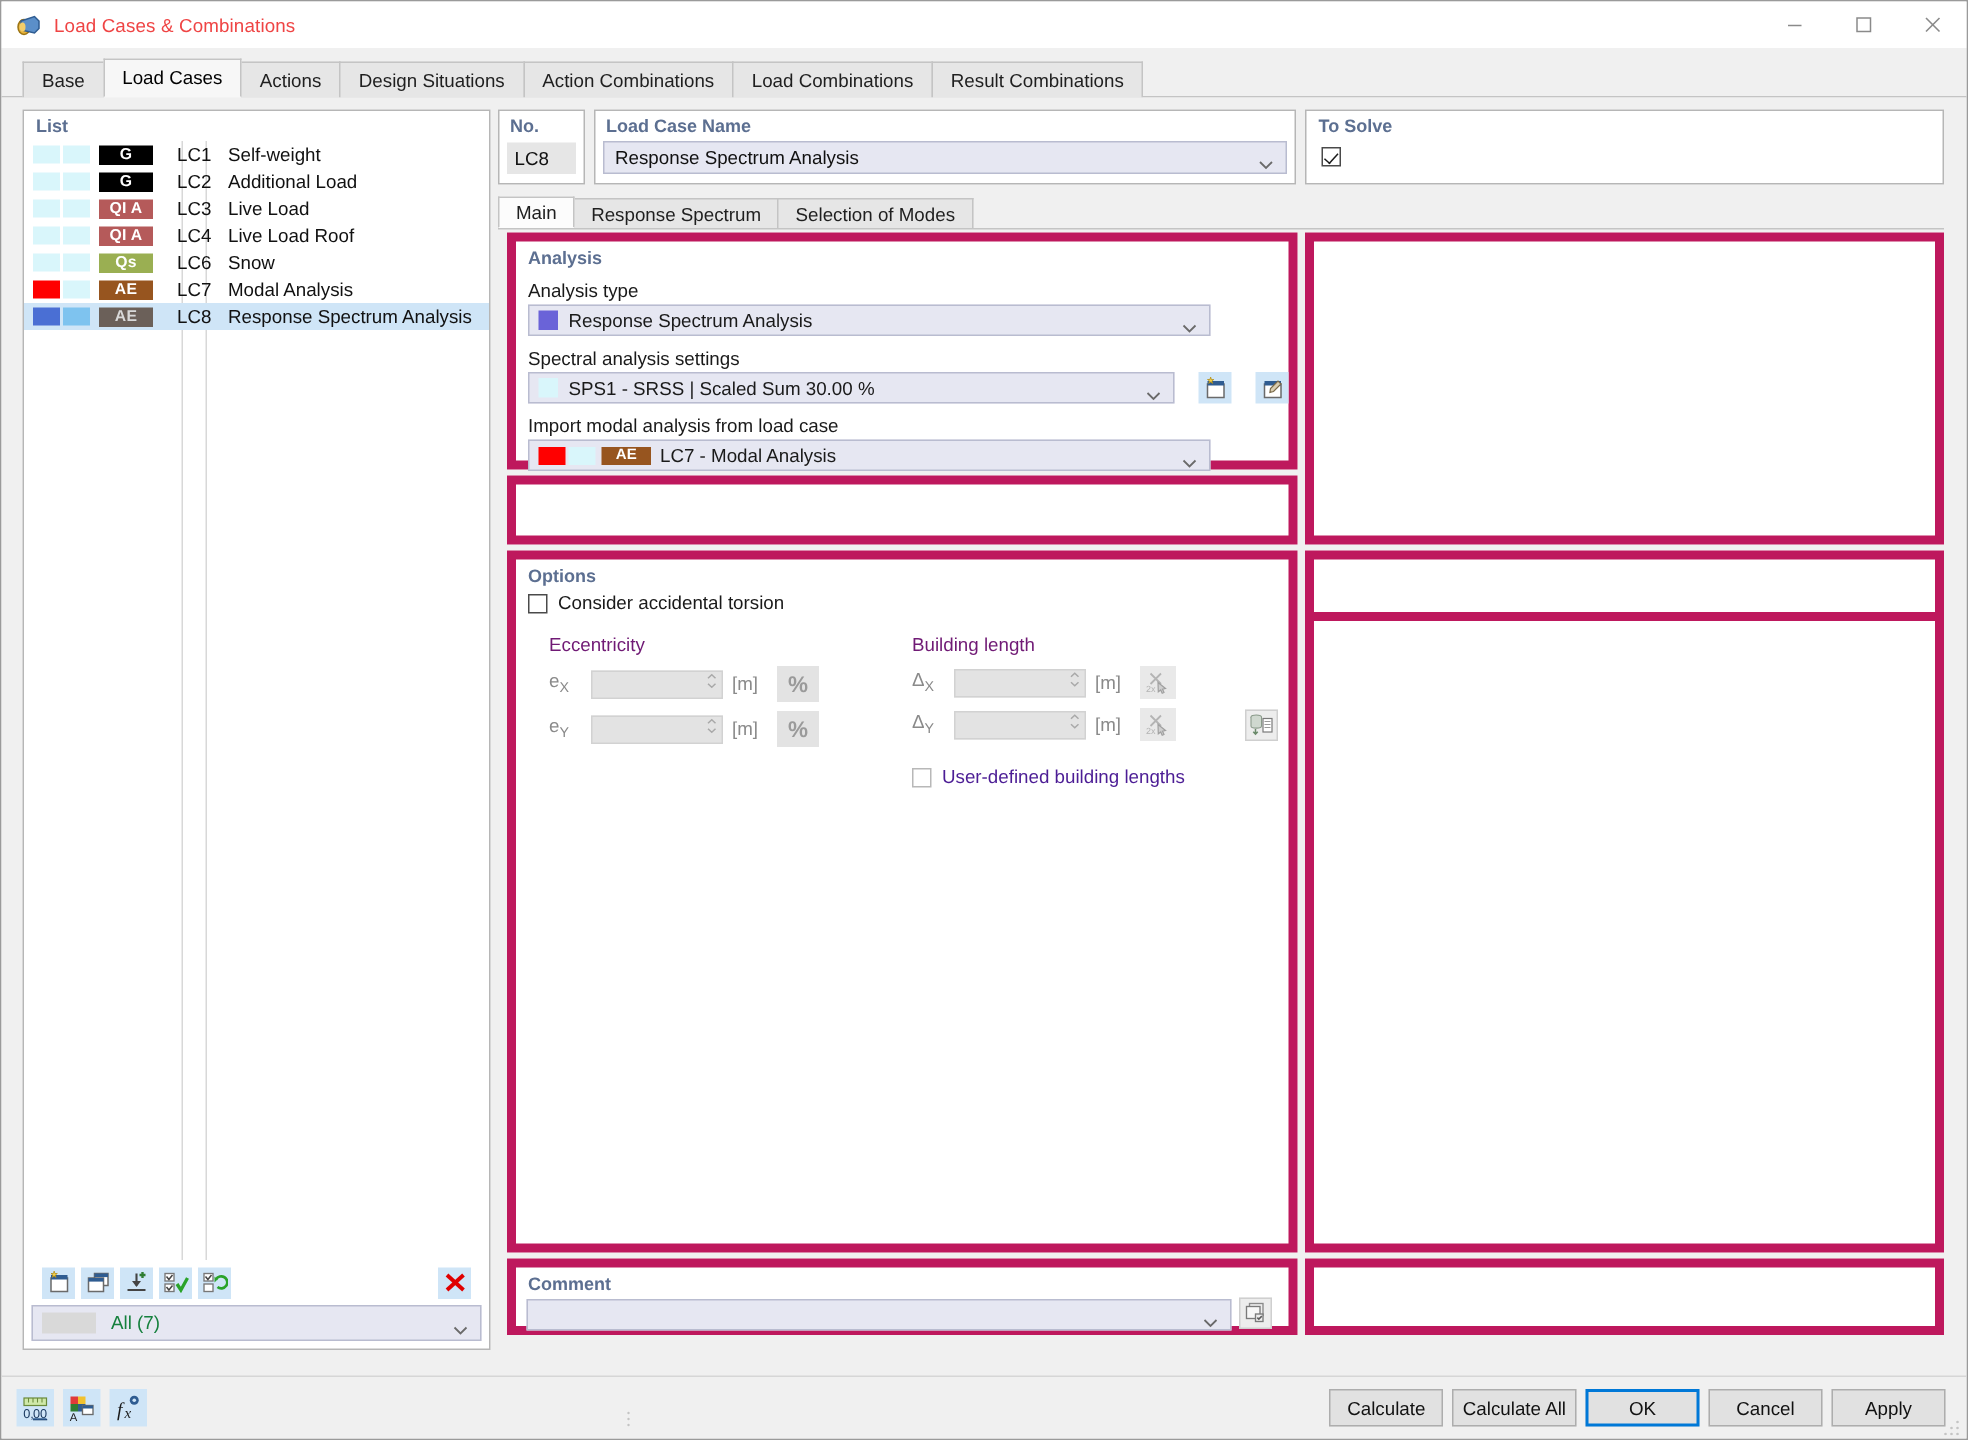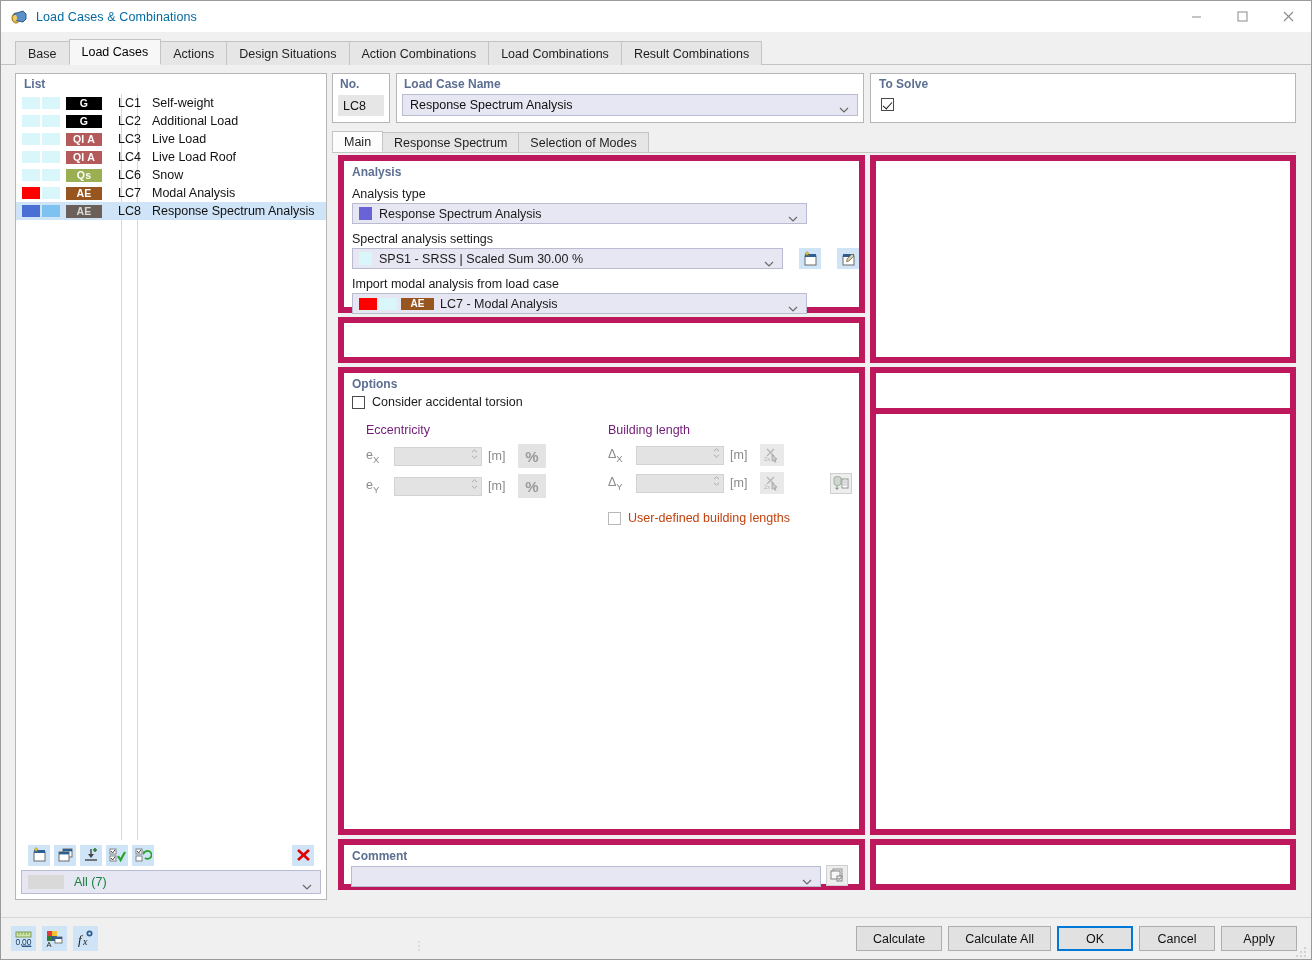--- a/index.html
+++ b/index.html
@@ -24,21 +24,21 @@
     position: absolute; left: 0; top: 0;
     width: 1310px; height: 31px;
     background: #ffffff;
     display: flex; align-items: center;
   }
   .title-icon {
     width: 18px; height: 18px; margin-left: 9px; margin-right: 8px;
     position: relative; flex: none;
   }
   .title-text {
-    font-size: 12.5px; color: #0369a1; letter-spacing: .1px;
+    font-size: 12.5px; color: #ef4444; letter-spacing: .1px;
   }
   .wbtns { margin-left: auto; display: flex; height: 31px; }
   .wbtn {
     width: 46px; height: 31px; display: flex;
     align-items: center; justify-content: center;
     color: #6d6d6d;
   }
   .wbtn svg { display: block; }
 
   
@@ -290,21 +290,21 @@
     font-size: 15px; color: #9a9a9a; font-weight: bold;
   }
   .pick-btn {
     width: 24px; height: 22px; background: #e9e9e9;
     display: flex; align-items: center; justify-content: center;
   }
   .udb-row {
     display: flex; align-items: center; gap: 7px;
     margin-top: 17px;
   }
-  .udb-row .sublabel { color: #c2410c; }
+  .udb-row .sublabel { color: #4c1d95; }
 
   .comment-combo {
     margin: 3px 0 0 7px; width: 470px; height: 21px;
     background: #e6e7f2; border: 1px solid #b9bcd0;
     position: relative;
   }
 
   
   .bottombar {
     position: absolute; left: 0; top: 916px;
@@ -314,21 +314,21 @@
     display: flex; align-items: center;
   }
   .sbtn {
     width: 25px; height: 25px; background: #cfe5f7;
     display:flex; align-items:center; justify-content:center;
     margin-left: 6px;
   }
   .sbtn.firstb { margin-left: 10px; }
   .btns { margin-left: auto; display: flex; gap: 6px; padding-right: 14px; }
   .btn {
-    min-width: 76px; height: 25px; padding: 0 16px;
+    min-width: 76px; height: 25px; padding: 0 6px;
     background: #e1e1e1; border: 1px solid #adadad;
     font-size: 12.5px; color: #111;
     display: flex; align-items: center; justify-content: center;
   }
   .btn.default { border: 2px solid #0078d7; background: #e1e1e1; }
   .grip {
     position: absolute; right: 3px; bottom: 2px;
     width: 12px; height: 12px; color: #bdbdbd;
   }
   .resize-dots {

